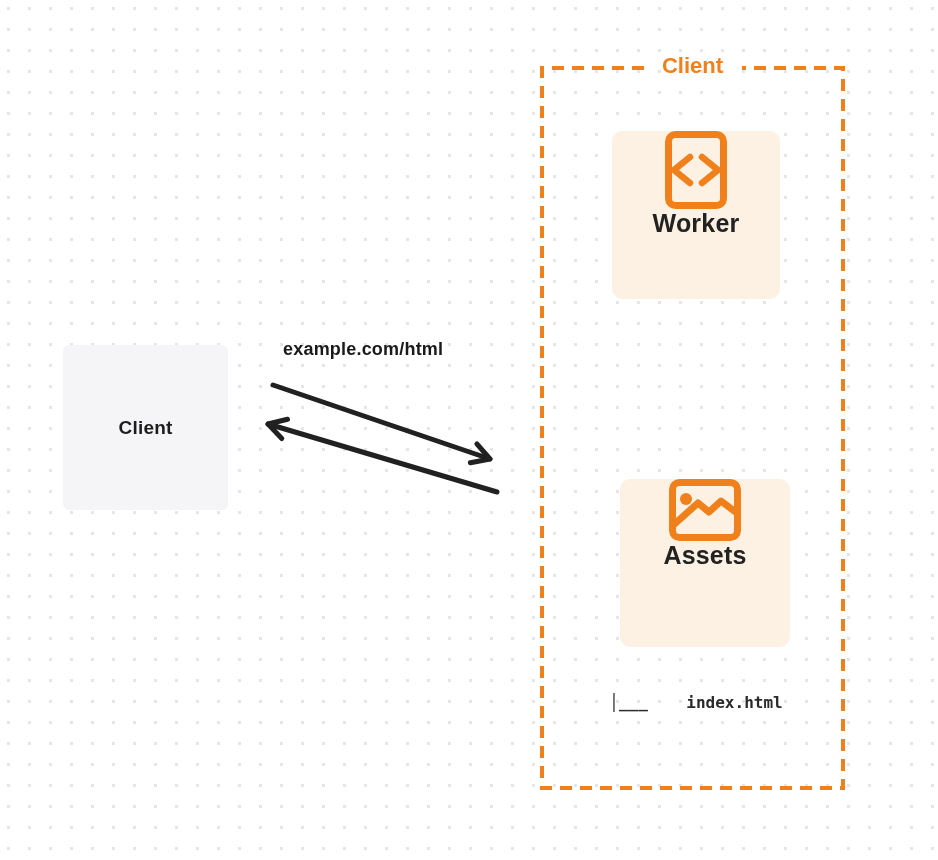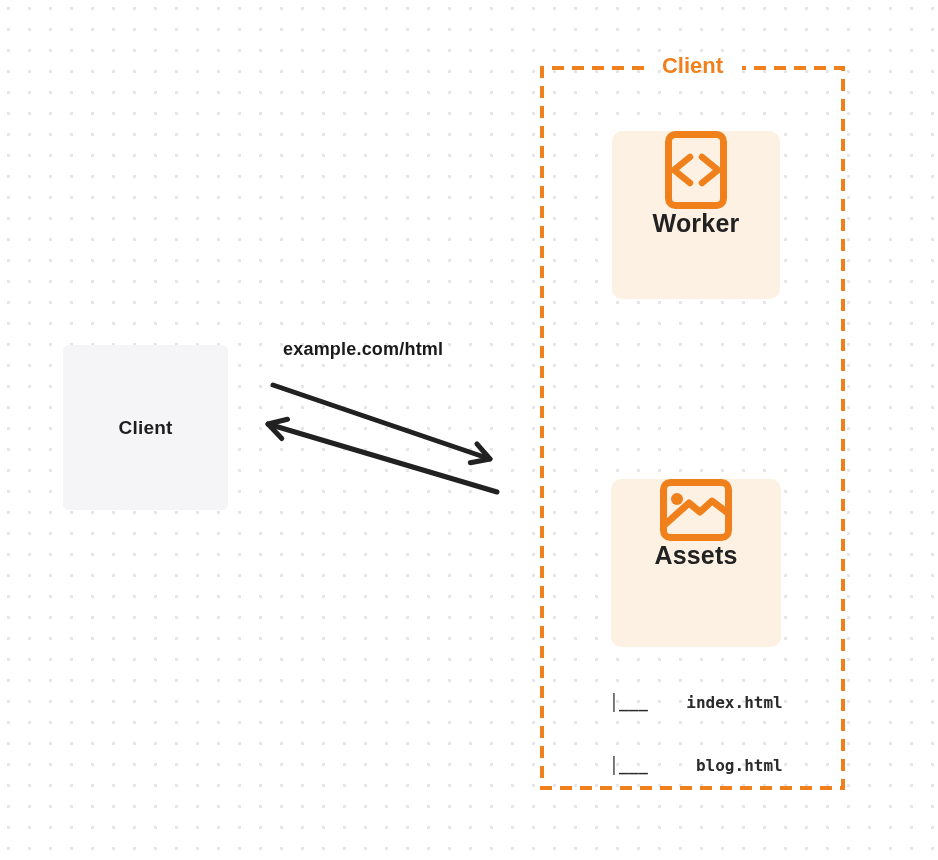--- a/index.html
+++ b/index.html
@@ -40,21 +40,21 @@
     white-space: nowrap;
   }
 
   
   .card {
     position: absolute; background: #fcf1e2; border-radius: 10px;
     display: flex; flex-direction: column; align-items: center; justify-content: flex-start;
     gap: 0;
   }
   .worker-card { left: 72px; top: 65px; width: 168px; height: 168px; }
-  .assets-card { left: 71px; top: 413px; width: 170px; height: 168px; }
+  .assets-card { left: 80px; top: 413px; width: 170px; height: 168px; }
   .card .card-label { font-size: 25px; font-weight: 700; color: #222222; letter-spacing: .2px; }
 
   
   .file-tree {
     position: absolute; left: 50px; top: 584px;
     font-family: "DejaVu Sans Mono", monospace;
     font-size: 16px; font-weight: 600; line-height: 21px;
     color: #2b2b2b; white-space: pre;
   }
 </style>
@@ -107,16 +107,15 @@
       </defs>
       <rect x="3.5" y="3.5" width="65" height="55" rx="7" fill="none" stroke="#f0801c" stroke-width="7"></rect>
       <circle cx="17" cy="20" r="6" fill="#f0801c"></circle>
       <polyline points="0,50 29,24 40,33 52,22 72,37" fill="none" stroke="#f0801c" stroke-width="7" stroke-linejoin="round" clip-path="url(#imgclip)"></polyline>
     </svg>
     <span class="card-label">Assets</span>
   </div>
 
   <div class="file-tree">
     <div>  │___    index.html</div>
-    <div>  │___     blog.html</div>
     
   </div>
 </div>
 
 </body></html>

